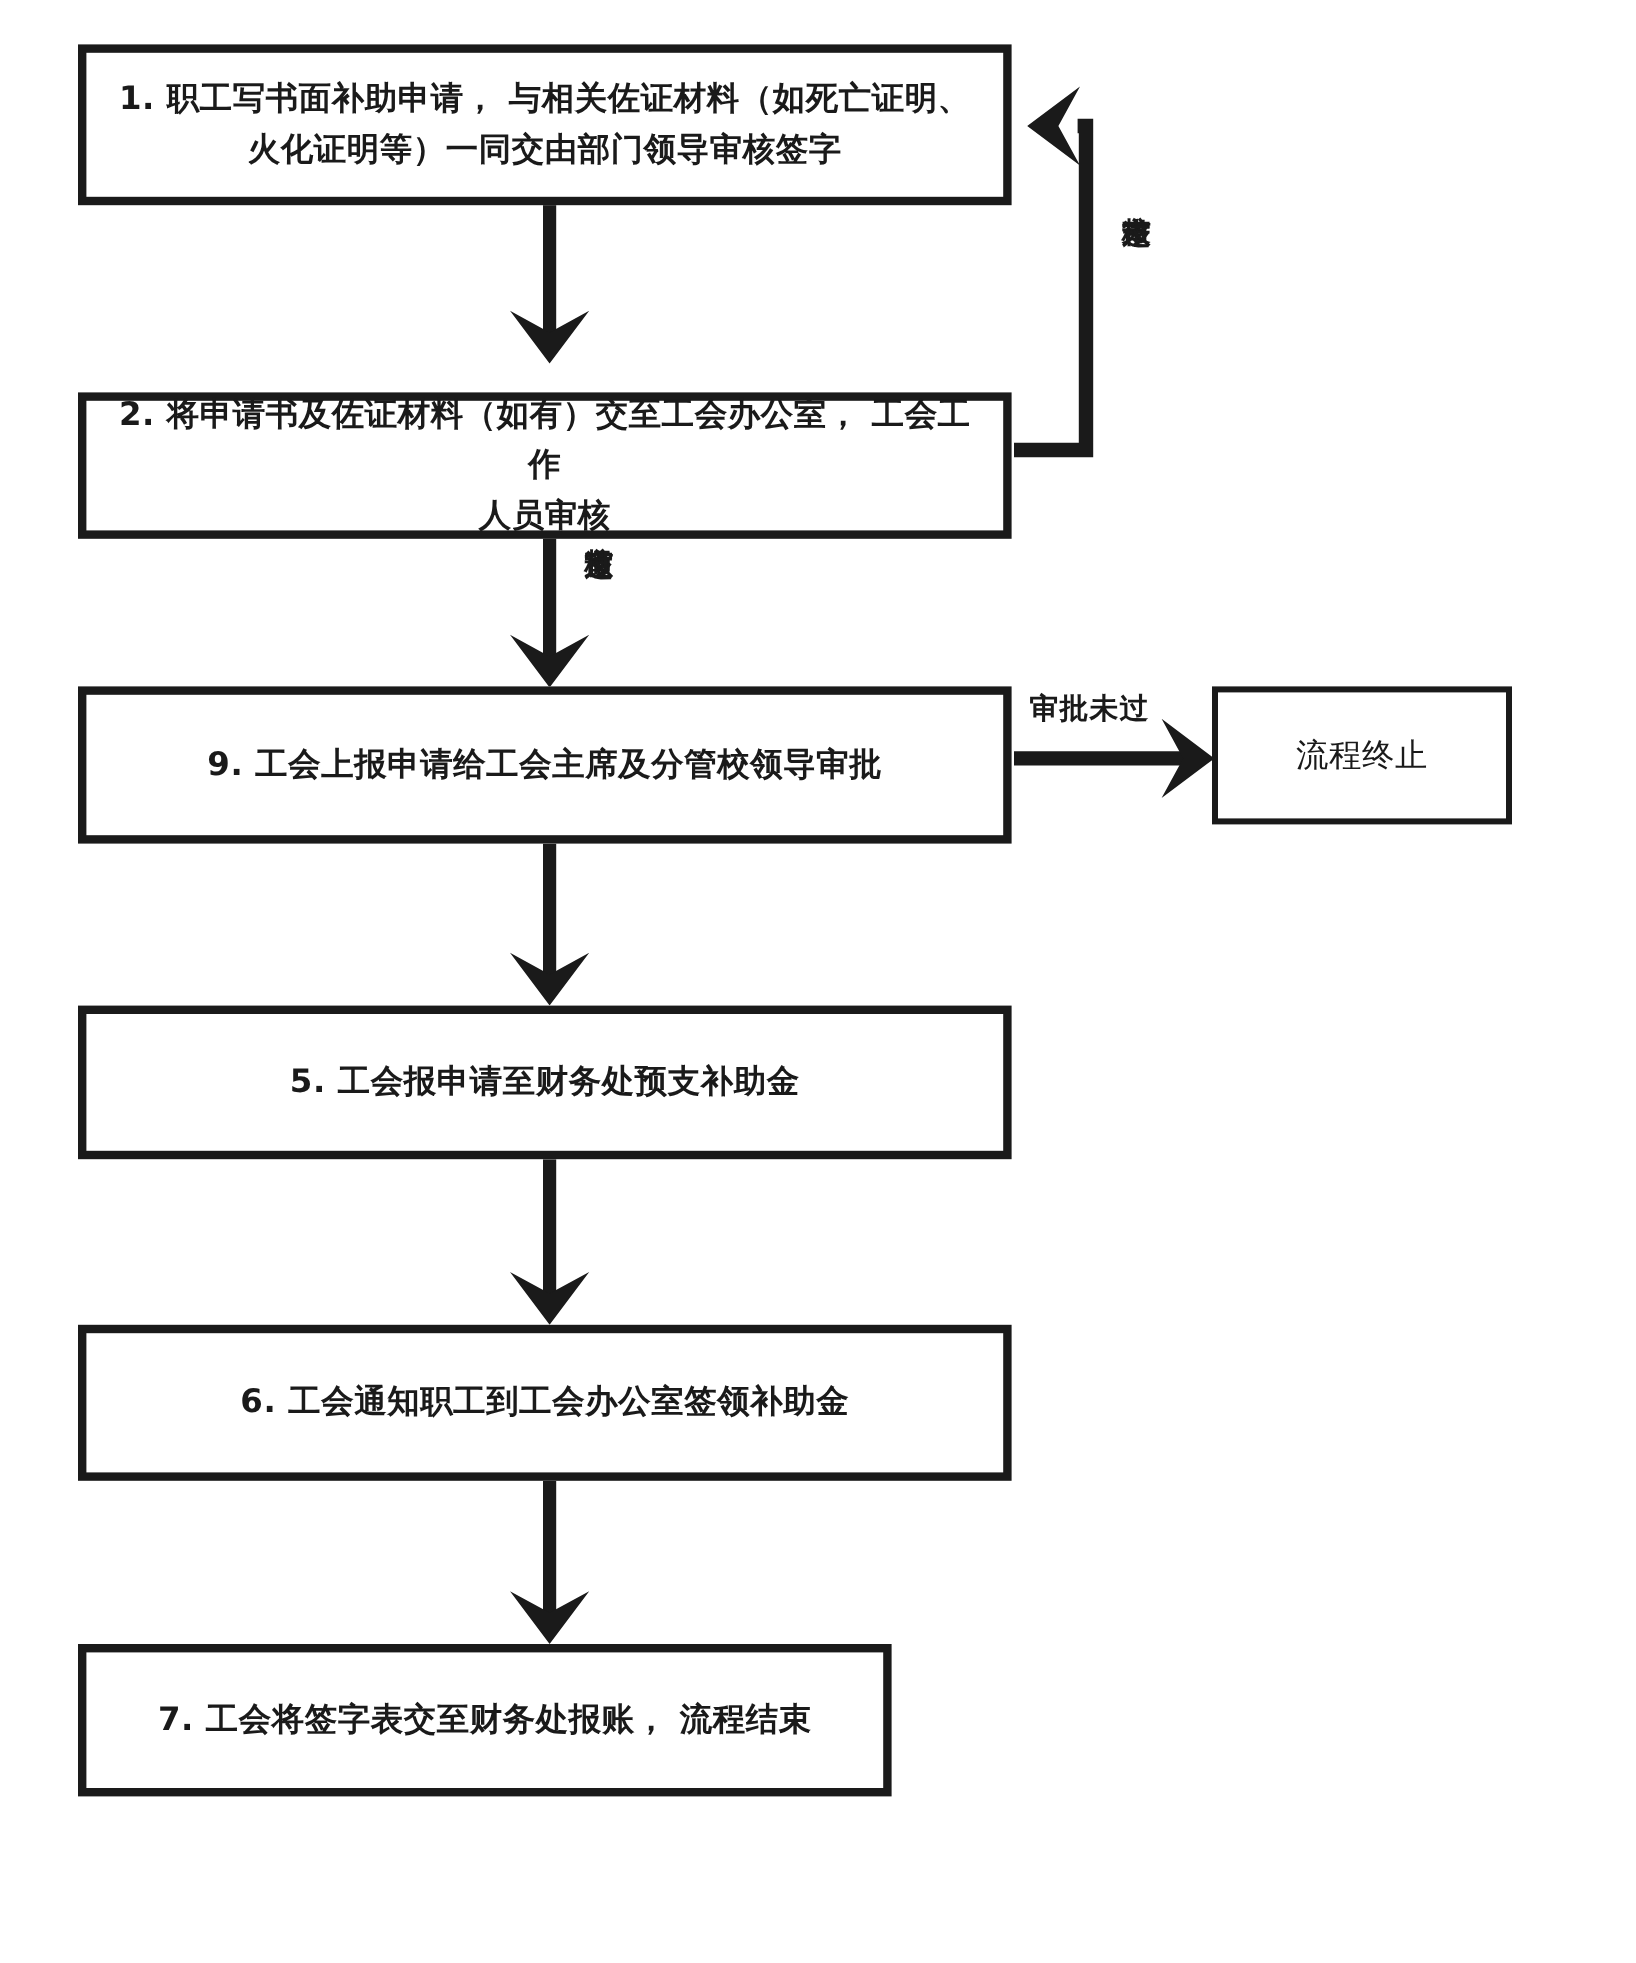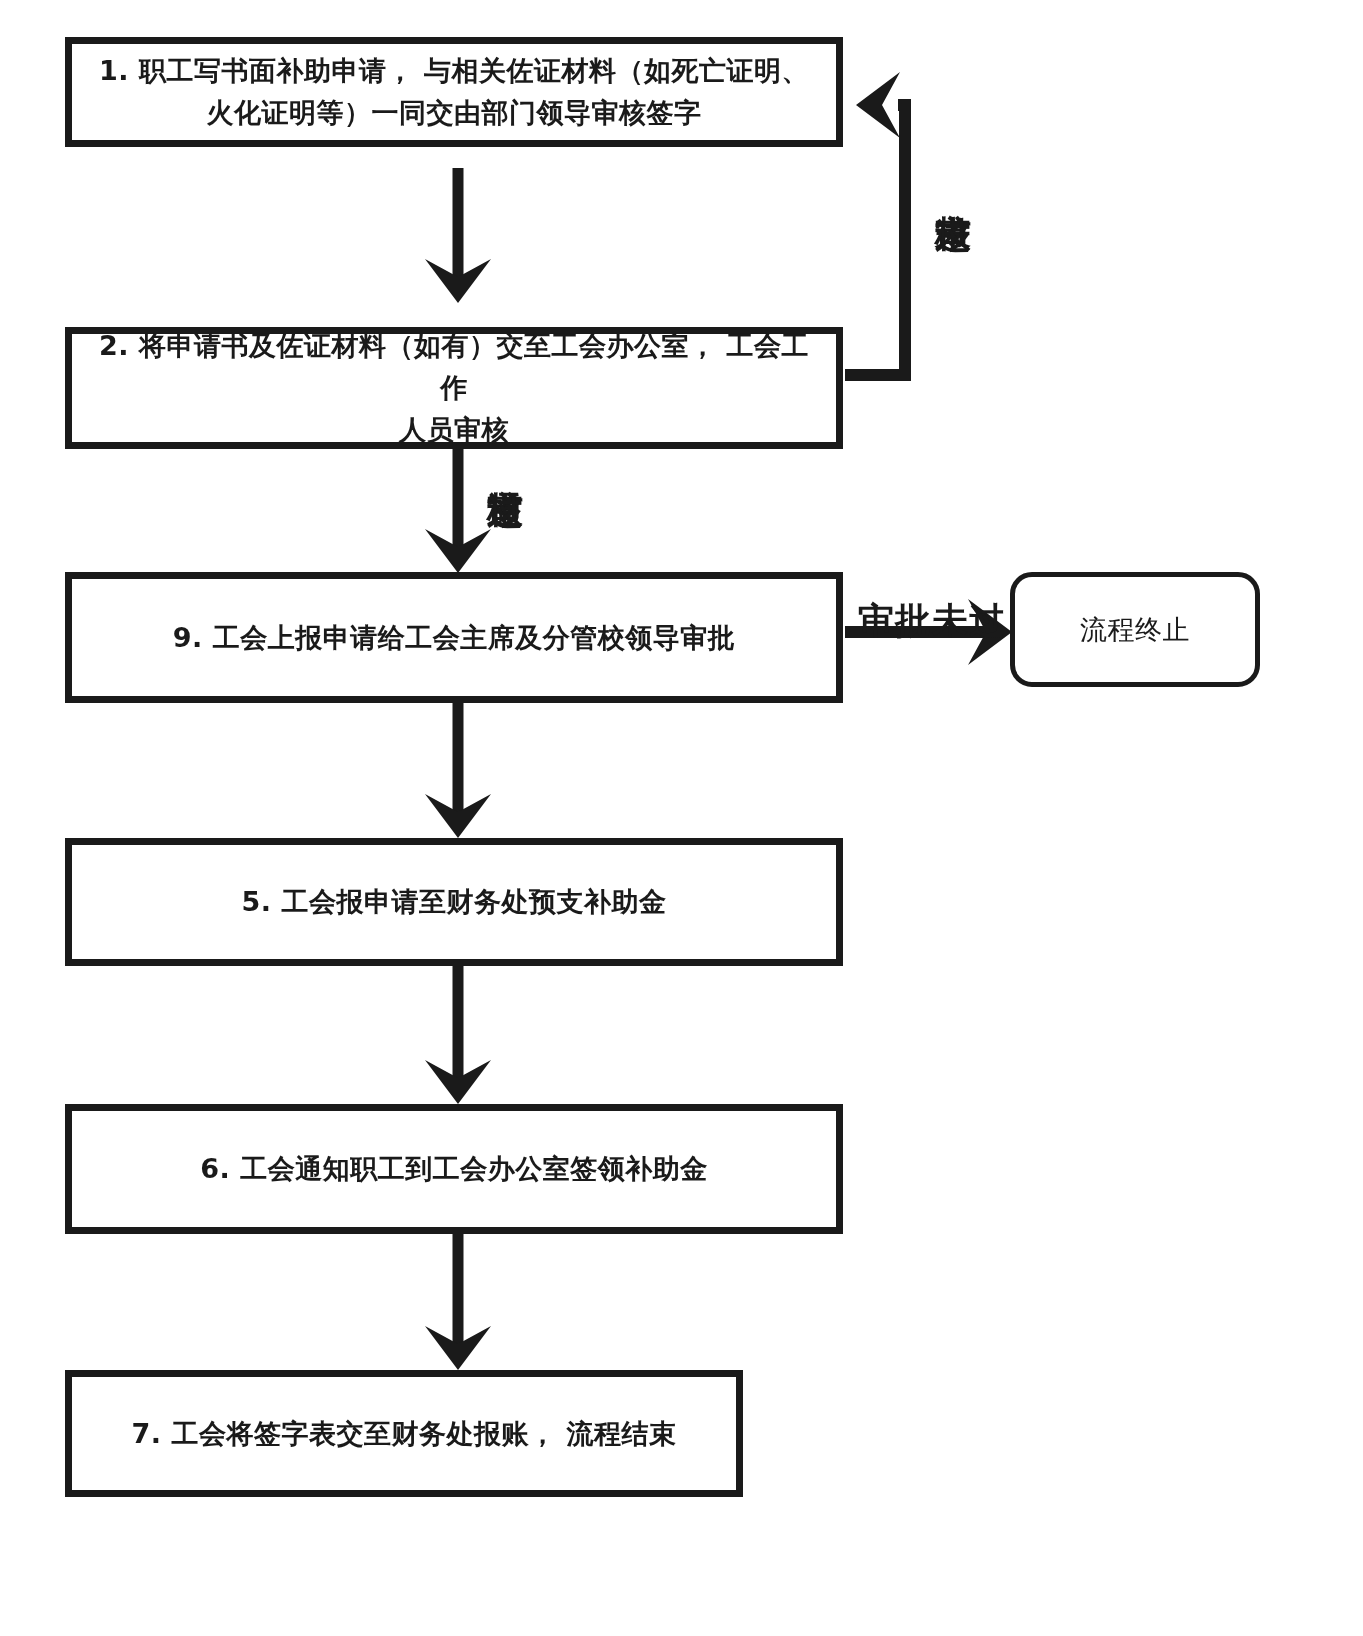--- a/index.html
+++ b/index.html
@@ -41,27 +41,26 @@
     padding: 0 18px;
     white-space: pre-line;
   }
   .node.terminal .label {
     font-weight: normal;
     font-size: 27px;
   }
   
   .edge-label {
     position: absolute;
-    font-size: 36px;
+    font-size: 24px;
     font-weight: bold;
     line-height: 1.05;
     letter-spacing: 1px;
     color: #1a1a1a;
     white-space: nowrap;
-    margin-top: 24px;
   }
   .edge-label.vertical {
     writing-mode: vertical-rl;
     text-orientation: upright;
     line-height: 1.0;
   }
   
   #wires {
     position: absolute;
     left: 0;
@@ -119,35 +118,35 @@
       <line x1="458" y1="966" x2="458" y2="1083" stroke="#1a1a1a" stroke-width="11"></line>
       <use href="#head-down" x="458" y="1104"></use>
     </g>
 
     <g>
       <line x1="458" y1="1234" x2="458" y2="1349" stroke="#1a1a1a" stroke-width="11"></line>
       <use href="#head-down" x="458" y="1370"></use>
     </g>
   </svg>
 
-  <div class="node" id="node-step1" style="left:65px; top:37px; width:778px; height:110px;">
+  <div class="node" id="node-step1" style="left:65px; top:37px; width:778px; height:134px;">
     <span class="label">1. 职工写书面补助申请， 与相关佐证材料（如死亡证明、
 火化证明等）一同交由部门领导审核签字</span>
   </div>
 
   <div class="node" id="node-step2" style="left:65px; top:303px; width:778px; height:122px;margin-top:24px;">
     <span class="label">2. 将申请书及佐证材料（如有）交至工会办公室， 工会工作
 人员审核</span>
   </div>
 
   <div class="node" id="node-step4" style="left:65px; top:572px; width:778px; height:131px;">
     <span class="label">9. 工会上报申请给工会主席及分管校领导审批</span>
   </div>
 
-  <div class="node thin terminal" id="node-terminate" style="left:1010px; top:572px; width:250px; height:115px;border-radius:22px;">
+  <div class="node thin terminal" id="node-terminate" style="left:1010px; top:572px; width:250px; height:115px;">
     <span class="label">流程终止</span>
   </div>
 
   <div class="node" id="node-step5" style="left:65px; top:838px; width:778px; height:128px;">
     <span class="label">5. 工会报申请至财务处预支补助金</span>
   </div>
 
   <div class="node" id="node-step6" style="left:65px; top:1104px; width:778px; height:130px;text-align:right;">
     <span class="label">6. 工会通知职工到工会办公室签领补助金</span>
   </div>

